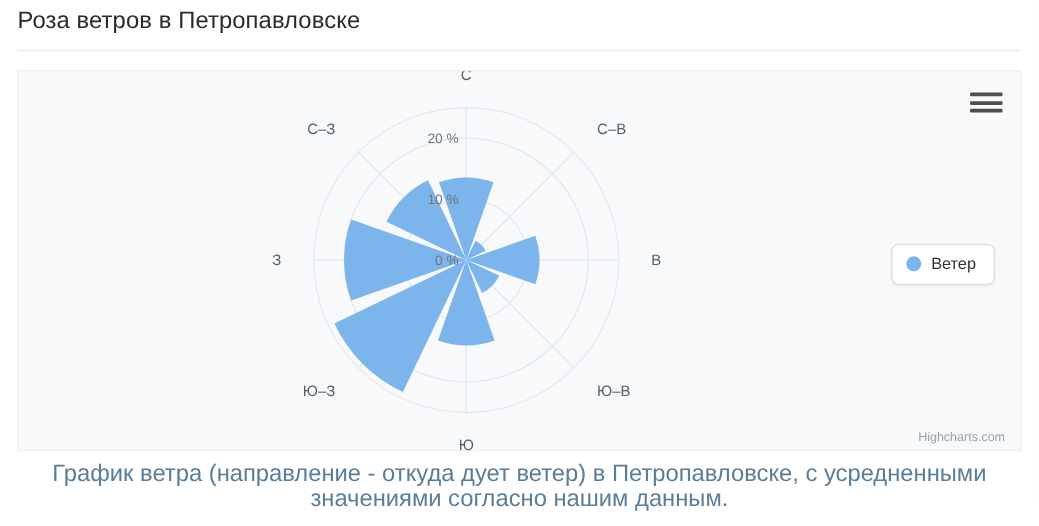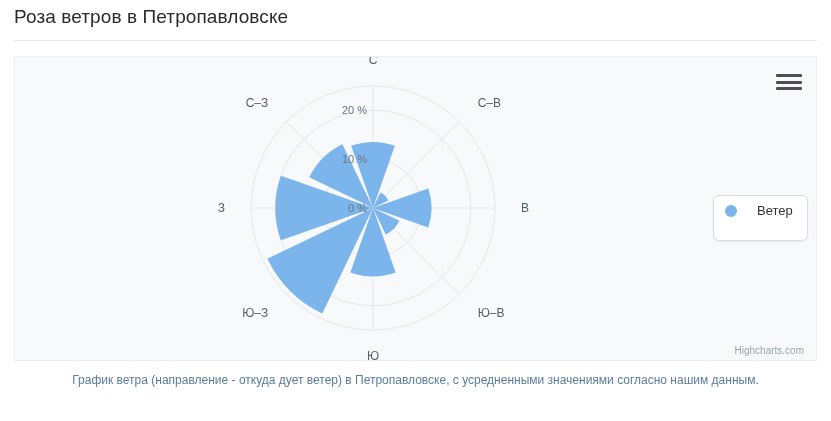--- a/index.html
+++ b/index.html
@@ -43,22 +43,22 @@
   
   .credits{
     position:absolute;right:12px;bottom:4px;
     font-size:10px;color:#9aa4ad;
     font-family:"Liberation Sans", sans-serif;
   }
 
   
   .legend{
     position:absolute;left:712px;top:194px;
-    display:flex;align-items:center;gap:20px;
-    padding:7px 14px 22px 11px;
+    display:flex;align-items:center;gap:8px;
+    padding:7px 14px 9px 11px;
     background:#ffffff;border:1px solid #d8dde2;border-radius:6px;
     box-shadow:0 1px 2px rgba(0,0,0,.05);
     cursor:pointer;
   }
   .legend-dot{
     width:12px;height:12px;border-radius:50%;
     background:#7cb5ec;display:inline-block;flex:0 0 auto;
   }
   .legend-label{font-size:13px;color:#333;white-space:nowrap;}
 
@@ -72,21 +72,21 @@
     font-family:"Liberation Sans", sans-serif;
     font-size:11px;fill:#6b7680;
   }
   .grid-circle{fill:none;stroke:#e2e8ee;stroke-width:1;}
   .grid-spoke{stroke:#e2e8ee;stroke-width:1;}
   .wedge{fill:#7cb5ec;}
 
   
   .caption{
     position:absolute;left:24px;top:370px;width:783px;
-    text-align:center;font-size:12px;color:#5a7d9a;line-height:20px;
+    text-align:center;font-size:19px;color:#5a7d9a;line-height:20px;
   }
 </style>
 </head>
 <body>
 
 <div class="page">
 
   <div class="page-title">Роза ветров в Петропавловске</div>
   <div class="title-rule"></div>
 

